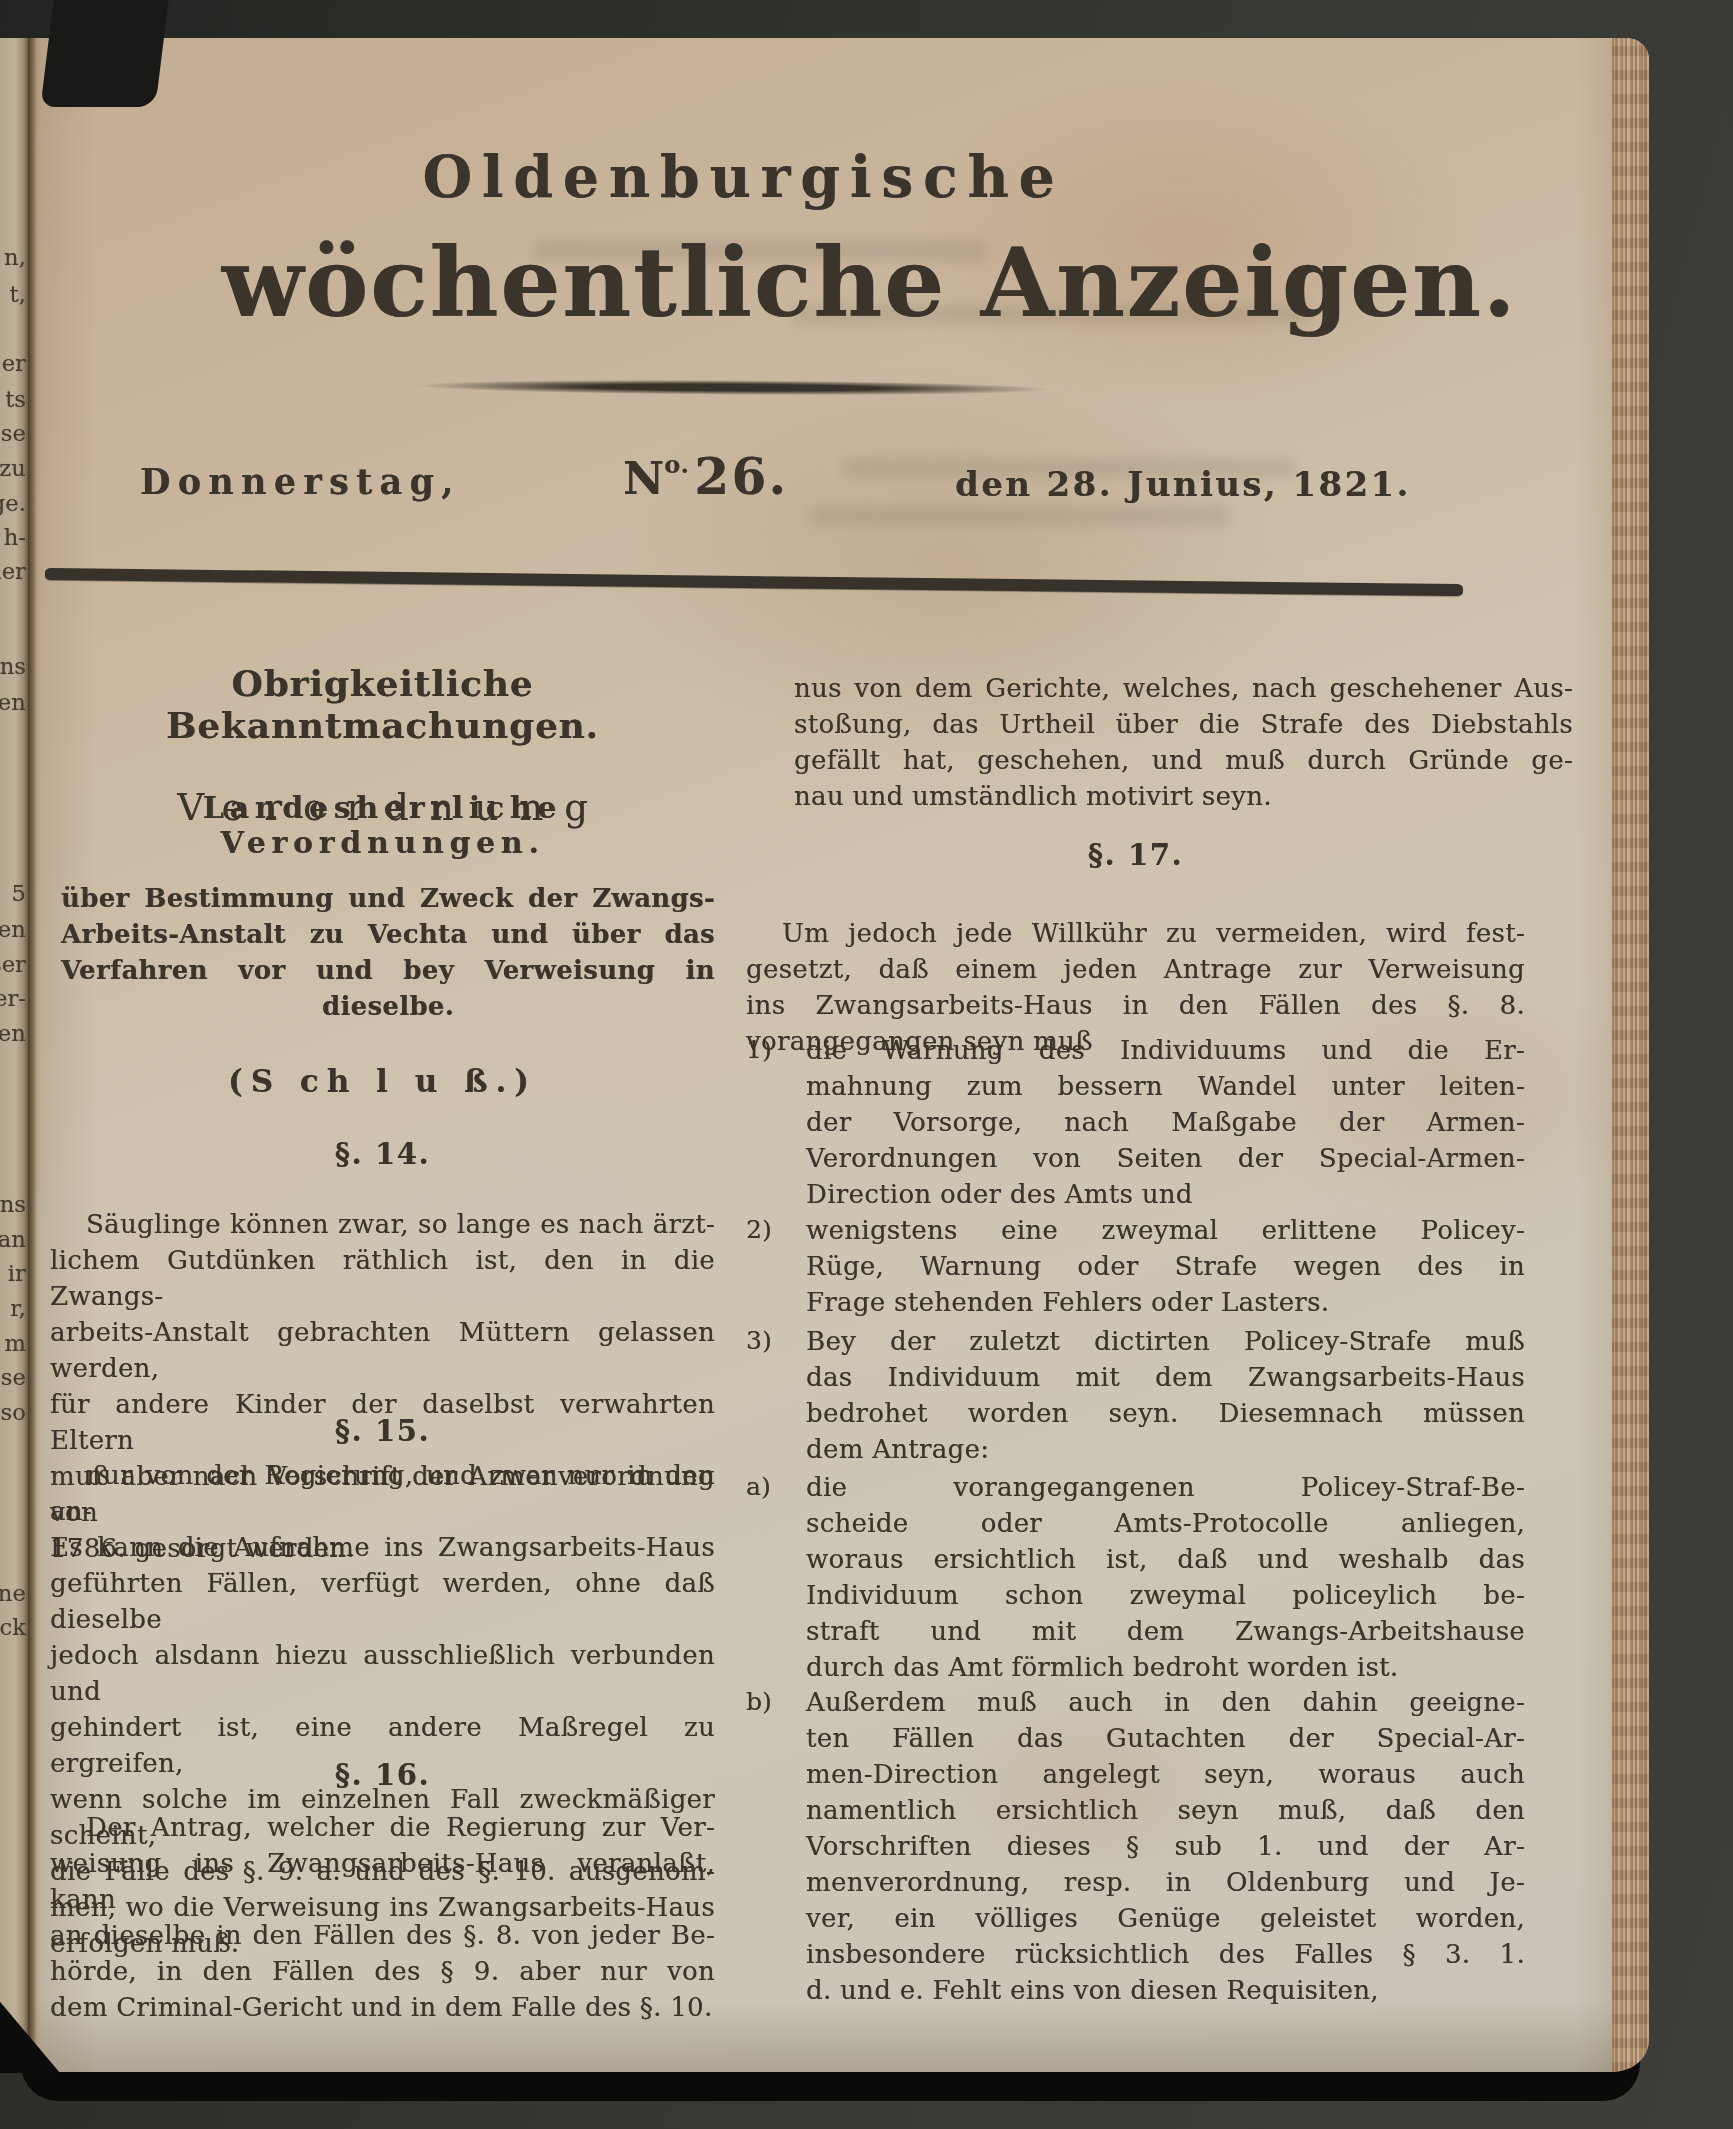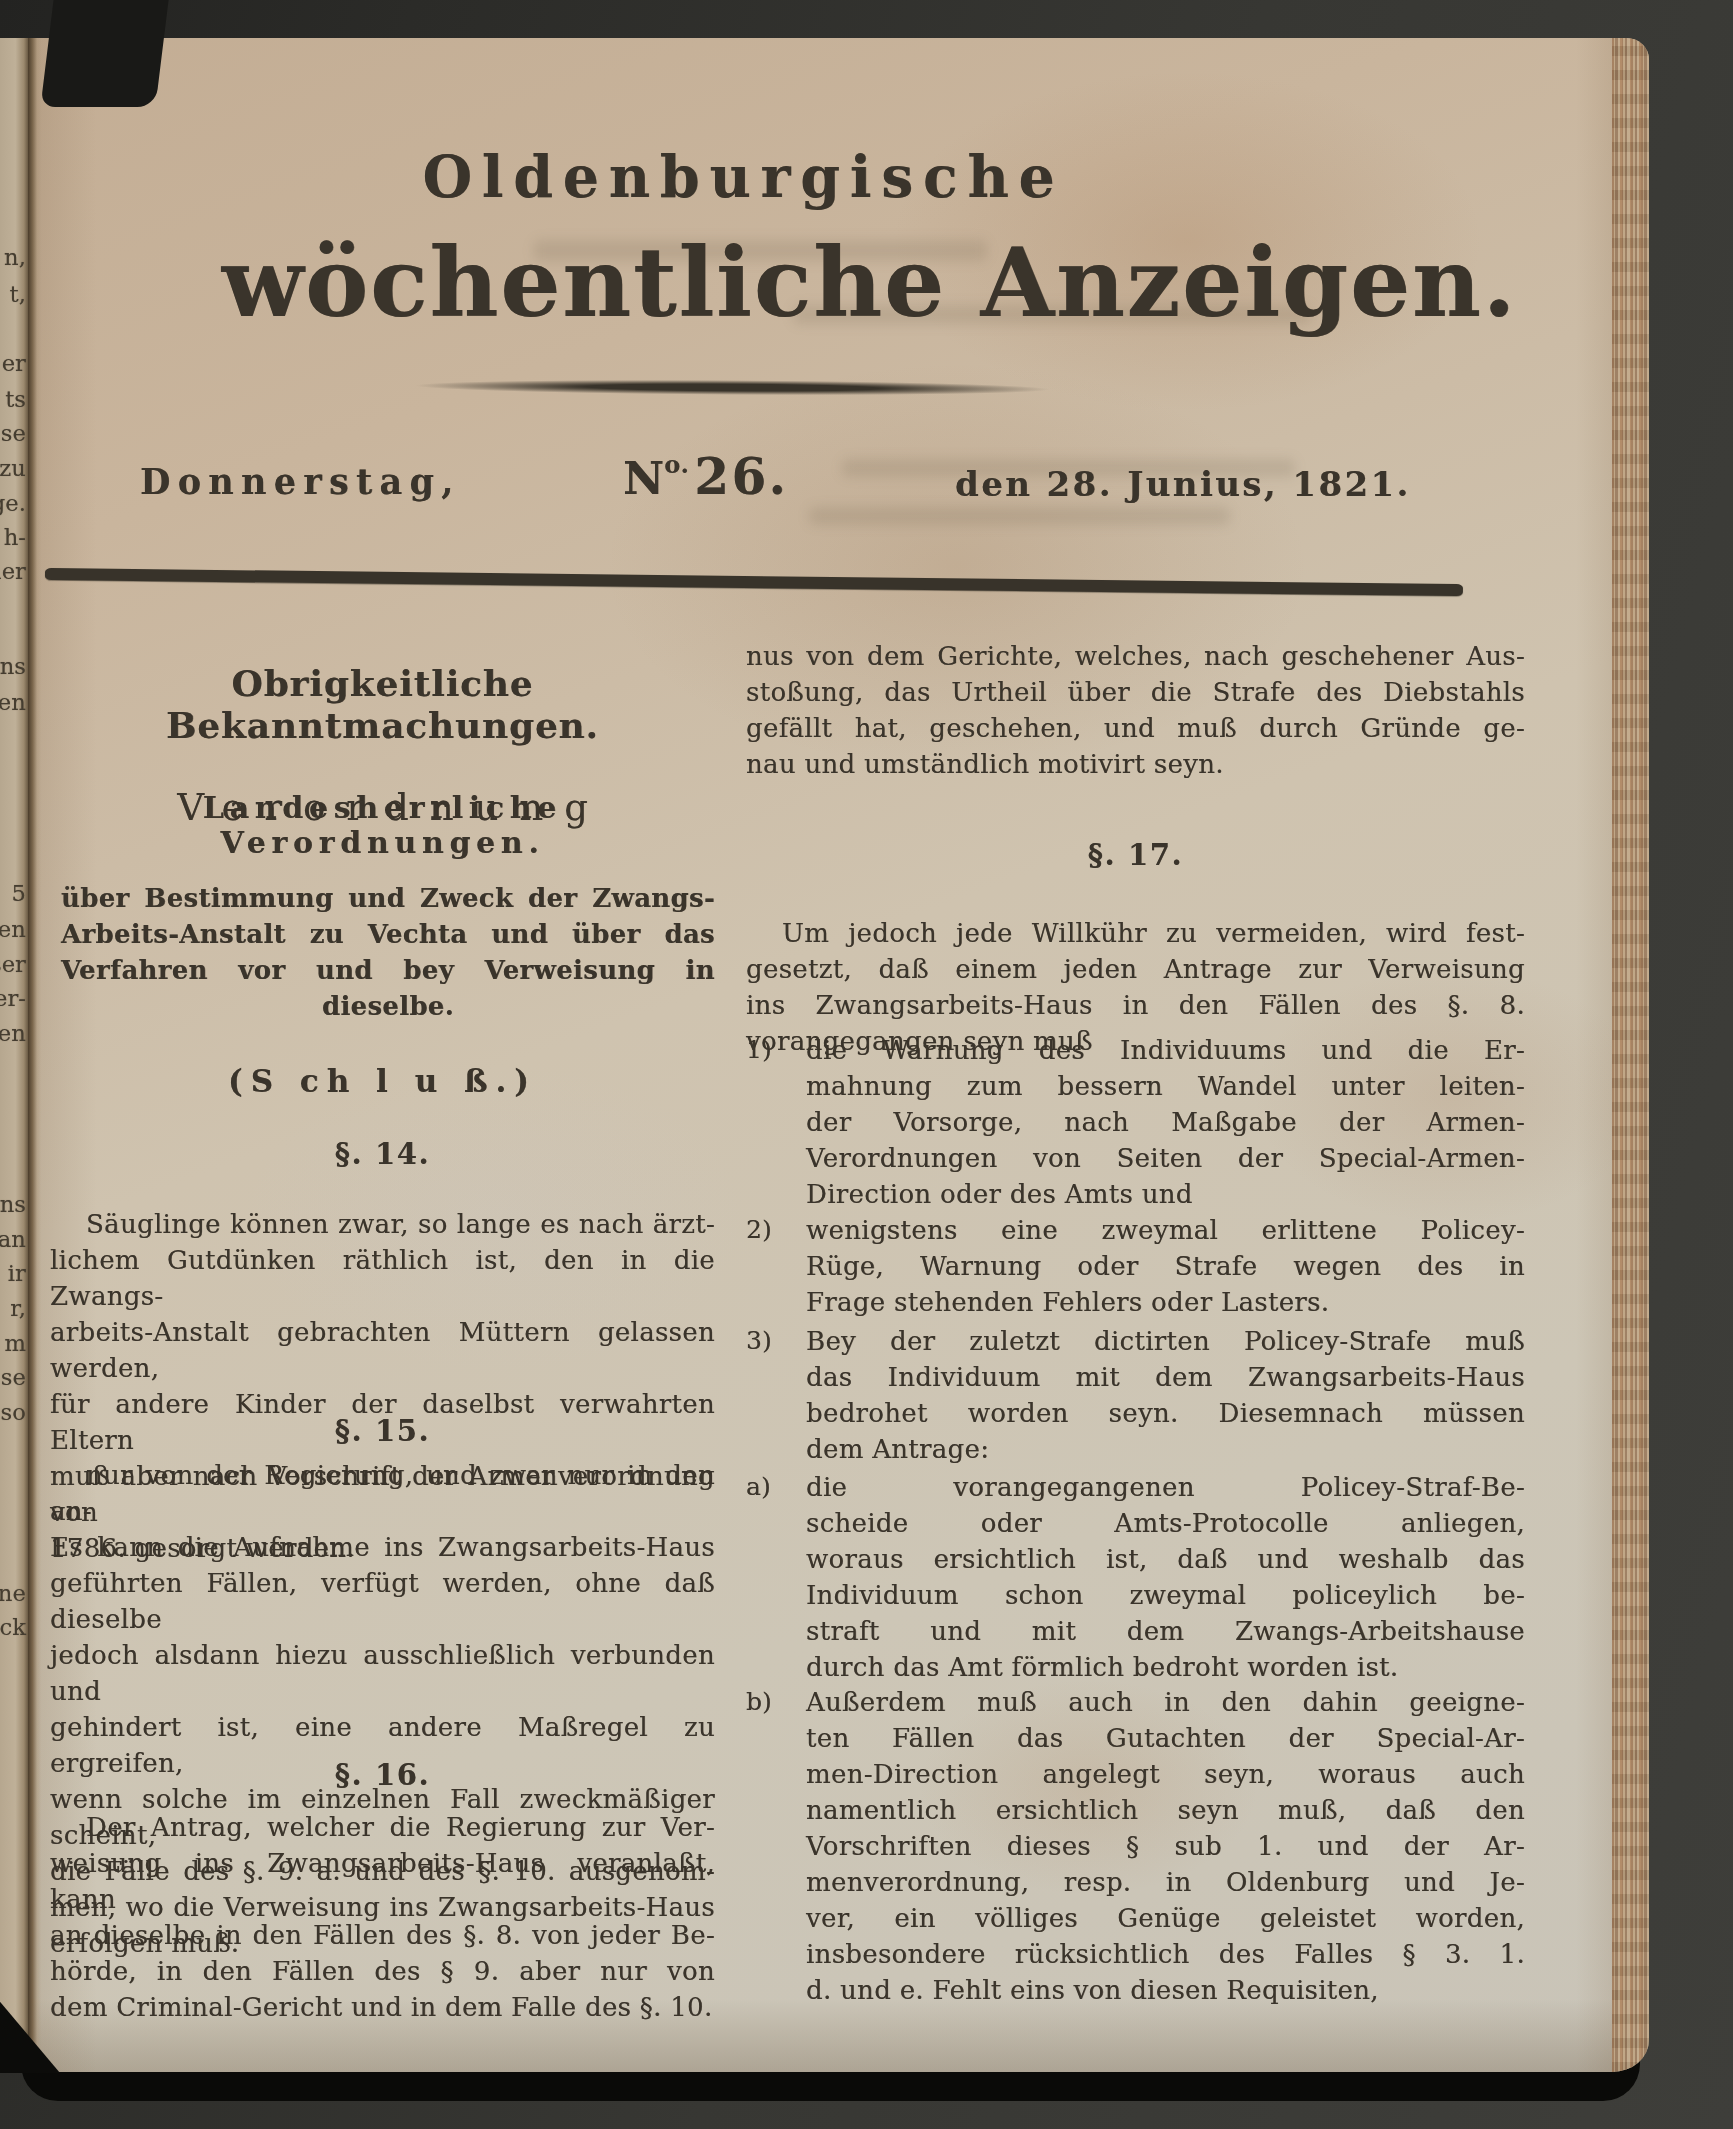--- a/index.html
+++ b/index.html
@@ -98,21 +98,21 @@
   .lc-subheading{top:752px;font-size:30px;font-weight:bold;letter-spacing:5.7px;}
   .lc-vtitle{top:748px;font-size:37px;font-weight:normal;letter-spacing:21px;padding-left:10.5px;}
   .subtitle .tline{font-size:27.5px;font-weight:bold;letter-spacing:1.6px;line-height:46px;margin-left:11px;}
   .subtitle{top:842px;}
   .schluss{top:1025px;font-size:31px;font-weight:bold;letter-spacing:8px;}
   .sec-num{font-size:29px;font-weight:bold;letter-spacing:1.6px;}
   .s14n{top:1099px;} .s14{top:1168px;}
   .s15n{top:1376px;} .s15{top:1419px;}
   .s16n{top:1720px;} .s16{top:1771px;}
   .s17n{top:800px;}
-  .cont{top:600px;} .intro{top:877px;}
+  .cont{top:632px;margin-left:48px;} .intro{top:877px;}
   .i1{top:994px;} .i2{top:1174px;} .i3{top:1285px;} .ia{top:1431px;} .ib{top:1646px;}
 
   .textblock .tline{
     font-size:26px;line-height:36px;letter-spacing:0.3px;
     text-align:justify;text-align-last:justify;white-space:normal;
   }
   .tline.last-left{text-align-last:left;}
   .tline.last-center{text-align-last:center;}
   .indent-first .tline:first-child{text-indent:36px;}
 

